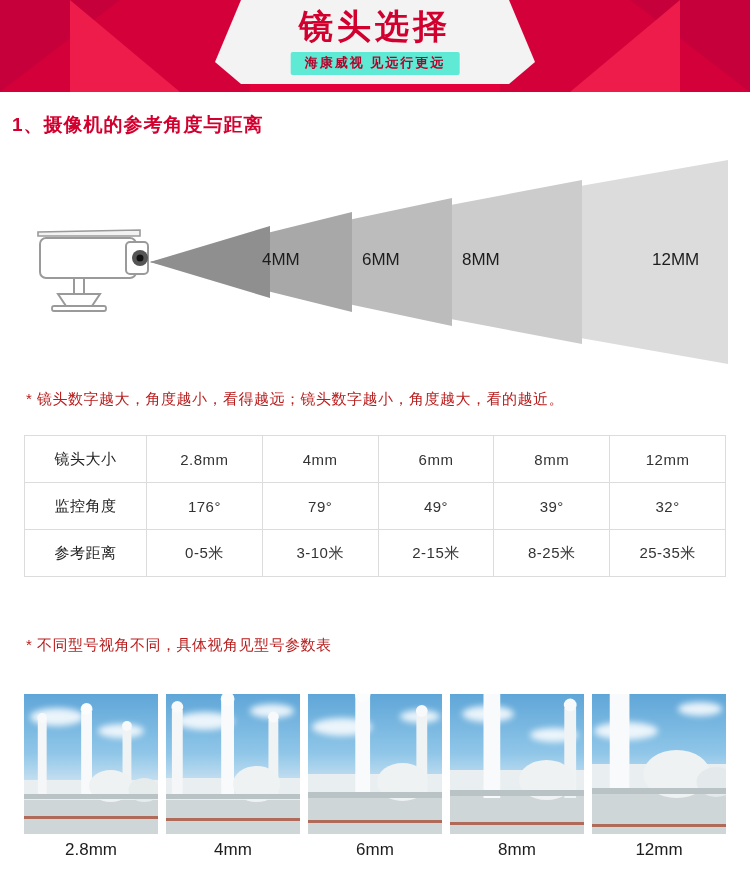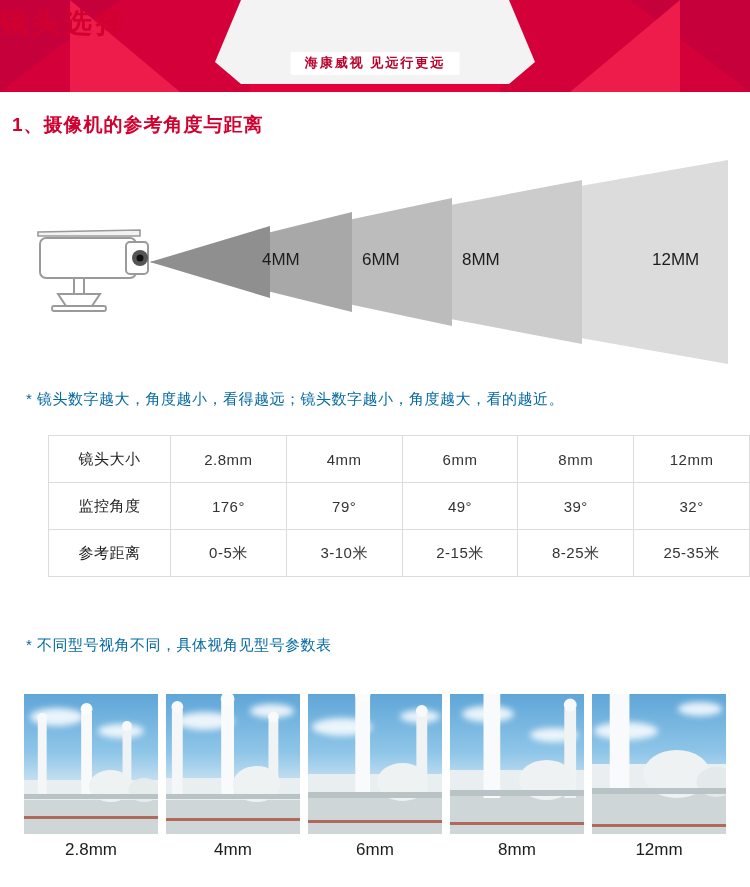--- a/index.html
+++ b/index.html
@@ -32,31 +32,31 @@
   .t4 { right: 70px; top: 0; border-bottom: 92px solid #ee1c4a; border-left: 110px solid transparent; }
   .banner-center {
     position: absolute; left: 50%; top: 0; transform: translateX(-50%);
     width: 320px; height: 92px;
     background: #f3f3f3;
     clip-path: polygon(26px 0, 294px 0, 320px 62px, 294px 84px, 26px 84px, 0 62px);
     z-index: 3;
   }
   .banner-title {
     position: absolute; left: 0; right: 0; top: 4px;
-    text-align: left;
+    text-align: center;
     color: #d2002f;
-    font-size: 28px;
+    font-size: 34px;
     font-weight: bold;
     letter-spacing: 4px;
     z-index: 4;
   }
   .banner-sub-wrap {
     position: absolute; left: 50%; transform: translateX(-50%);
     top: 52px; z-index: 4;
-    background: #ffffff;
+    background: #5eead4;
     padding: 2px 14px 3px 14px;
     border-radius: 2px;
   }
   .banner-sub {
     color: #b8002b;
     font-size: 13px;
     letter-spacing: 2px;
     font-weight: bold;
     white-space: nowrap;
   }
@@ -79,29 +79,29 @@
   .beam-label {
     position: absolute;
     color: #1d1d1d;
     font-size: 17px;
     font-family: "Liberation Sans", sans-serif;
   }
 
   
   .note {
     position: absolute;
-    color: #0369a1;
+    color: #b91c1c;
     font-size: 15px;
     letter-spacing: 0.5px;
   }
   #note1 { left: 26px; top: 390px; }
   #note2 { left: 26px; top: 598px; margin-top: 38px; }
 
   
-  .tbl-wrap { position: absolute; left: 24px; top: 435px; width: 555px; margin-left: 24px; }
+  .tbl-wrap { position: absolute; left: 24px; top: 435px; width: 555px; }
   table.spec {
     border-collapse: collapse;
     width: 702px;
     table-layout: fixed;
   }
   table.spec td {
     border: 1px solid #dcdcdc;
     height: 47px;
     text-align: center;
     vertical-align: middle;

